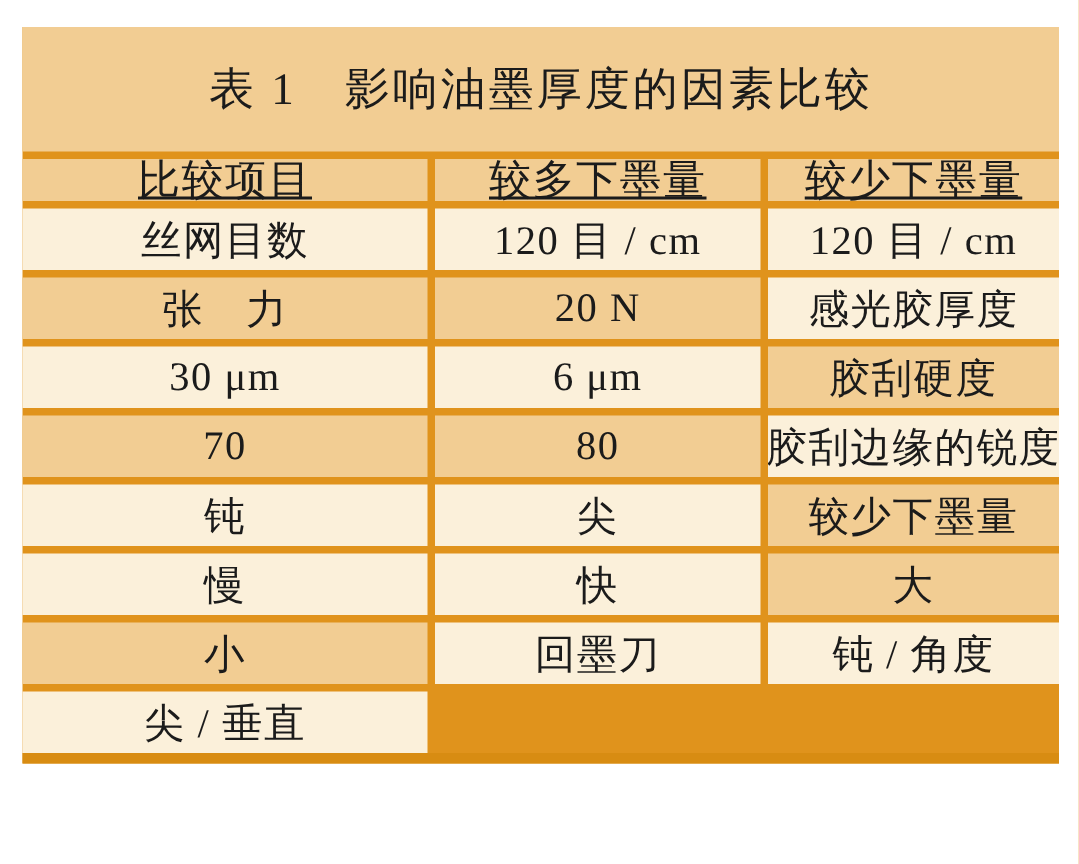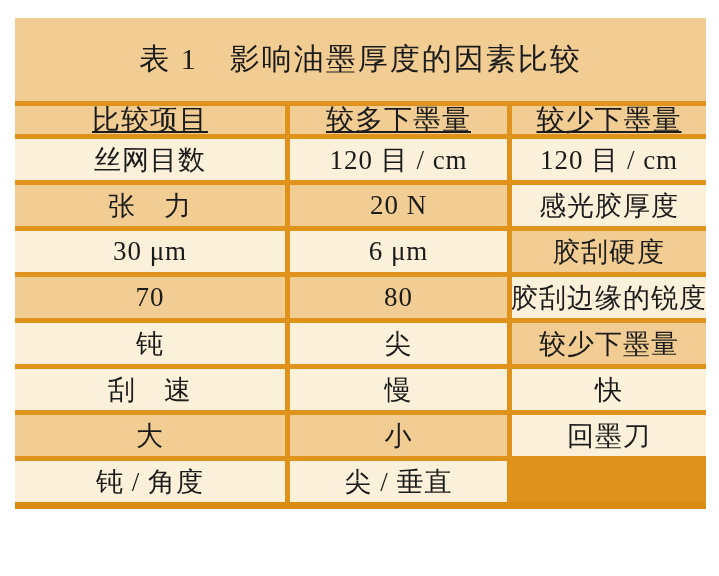--- a/index.html
+++ b/index.html
@@ -81,21 +81,20 @@
     <div class="cell data-cell bg-tan">胶刮硬度</div>
     <div class="cell data-cell bg-tan">70</div>
     <div class="cell data-cell bg-tan">80</div>
 
     <div class="cell data-cell bg-cream">胶刮边缘的锐度</div>
     <div class="cell data-cell bg-cream">钝</div>
     <div class="cell data-cell bg-cream">尖</div>
 
     <div class="cell data-cell bg-tan">较少下墨量</div>
 
-    <div class="cell data-cell bg-cream">刮　速</div>
     <div class="cell data-cell bg-cream">慢</div>
     <div class="cell data-cell bg-cream">快</div>
 
     <div class="cell data-cell bg-tan">大</div>
     <div class="cell data-cell bg-tan">小</div>
 
     <div class="cell data-cell bg-cream">回墨刀</div>
     <div class="cell data-cell bg-cream">钝 / 角度</div>
     <div class="cell data-cell bg-cream">尖 / 垂直</div>
 

